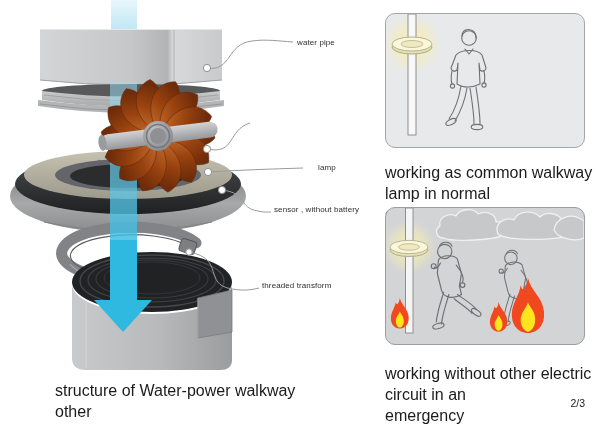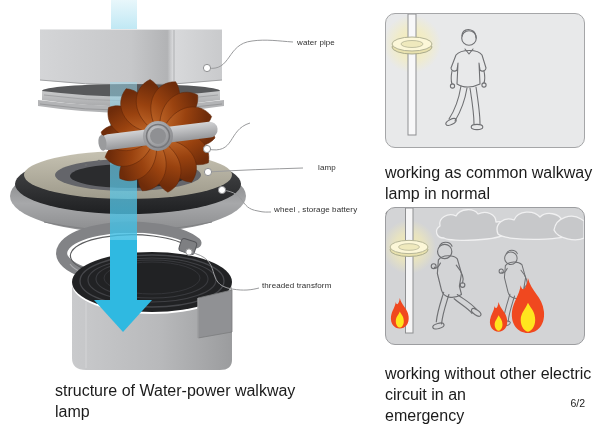--- a/index.html
+++ b/index.html
@@ -174,24 +174,24 @@
       <circle cx="207" cy="68" r="3.6"></circle>
       <circle cx="207" cy="149" r="3.6"></circle>
       <circle cx="208" cy="172" r="3.6"></circle>
       <circle cx="222" cy="190" r="3.6"></circle>
       <circle cx="189" cy="252" r="3.2"></circle>
     </g>
   </svg>
 
   <div class="label" style="left:297px;top:38px">water pipe</div>
   <div class="label" style="left:318px;top:163px">lamp</div>
-  <div class="label" style="left:274px;top:205px">wheel , storage battery</div>
+  <div class="label" style="left:274px;top:205px">sensor , without battery</div>
   <div class="label" style="left:262px;top:281px">threaded transform</div>
 
-  <div class="caption" style="left:55px;top:381px;width:260px">structure of Water-power walkway lamp</div>
+  <div class="caption" style="left:55px;top:381px;width:260px">structure of Water-power walkway other</div>
 
   <div class="panel panel-normal">
     <svg width="198" height="133" viewBox="0 0 198 133">
       <defs>
         <radialGradient id="gGlow">
           <stop offset="0" stop-color="#f7eeb0" stop-opacity="0.95"></stop>
           <stop offset="0.55" stop-color="#f7eeb0" stop-opacity="0.55"></stop>
           <stop offset="1" stop-color="#f7eeb0" stop-opacity="0"></stop>
         </radialGradient>
         <g id="ringlamp">
@@ -265,14 +265,14 @@
       <g>
         <use href="#flame" transform="translate(104,94) scale(0.78)"></use>
         <use href="#flame" transform="translate(126,70) scale(1.45)"></use>
       </g>
     </svg>
   </div>
 
   <div class="caption" style="left:385px;top:364px">working without other electric circuit in an
 emergency</div>
 
-  <div class="page-number">6/2</div>
+  <div class="page-number">2/3</div>
 </div>
 
 </body></html>

